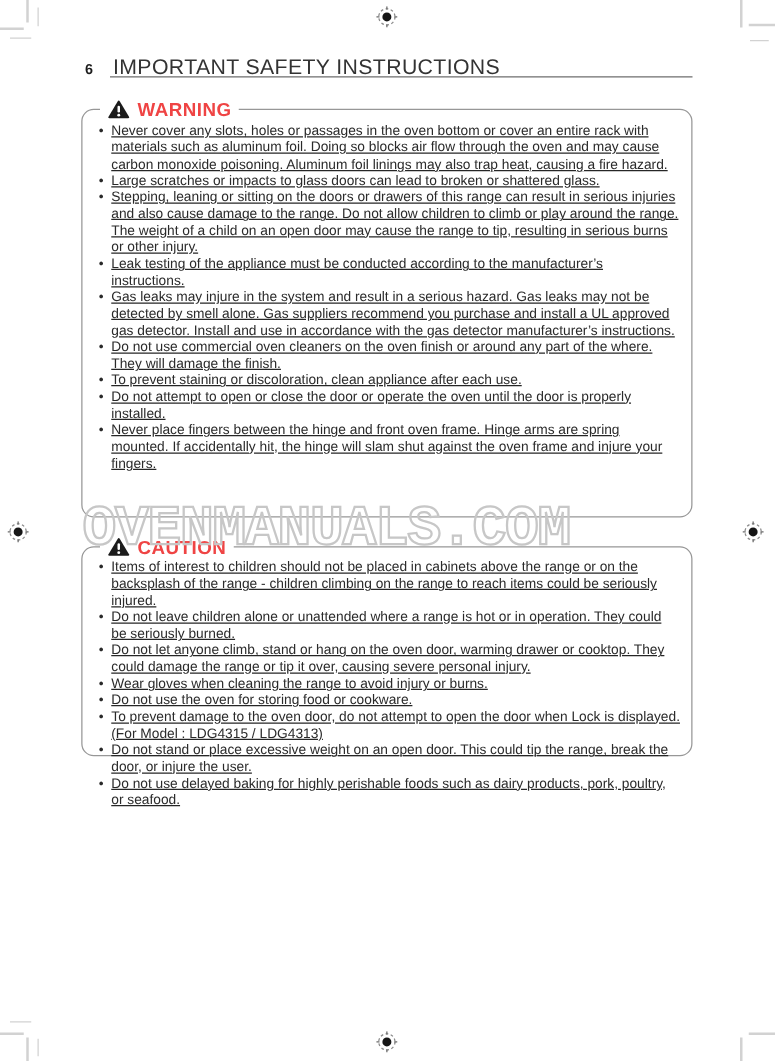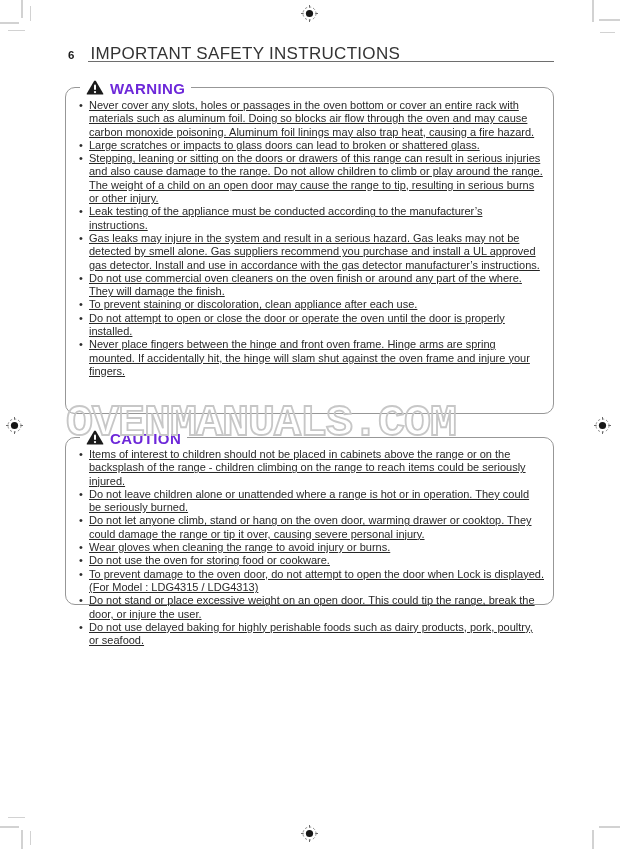--- a/index.html
+++ b/index.html
@@ -26,21 +26,21 @@
     background:transparent;box-sizing:border-box;
   }
   .warning-box{top:87px;height:327px;}
   .caution-box{top:437px;height:168px;}
   .box-heading{
     position:absolute;top:-12px;left:14px;
     background:#fff;padding:0 6px;
     display:flex;align-items:center;gap:6px;height:24px;
   }
   .box-heading .title{
-    font-size:15px;font-weight:bold;color:#6d28d9;letter-spacing:0.4px;
+    font-size:15px;font-weight:bold;color:#ef4444;letter-spacing:0.4px;
   }
   .tri-icon{display:block;}
 
   ul.bullet-list{
     margin:0;list-style:none;
     padding:11px 9px 6px 13px;
     text-decoration:underline;
   }
   .caution-box ul.bullet-list{padding-top:10px;}
   ul.bullet-list li{

